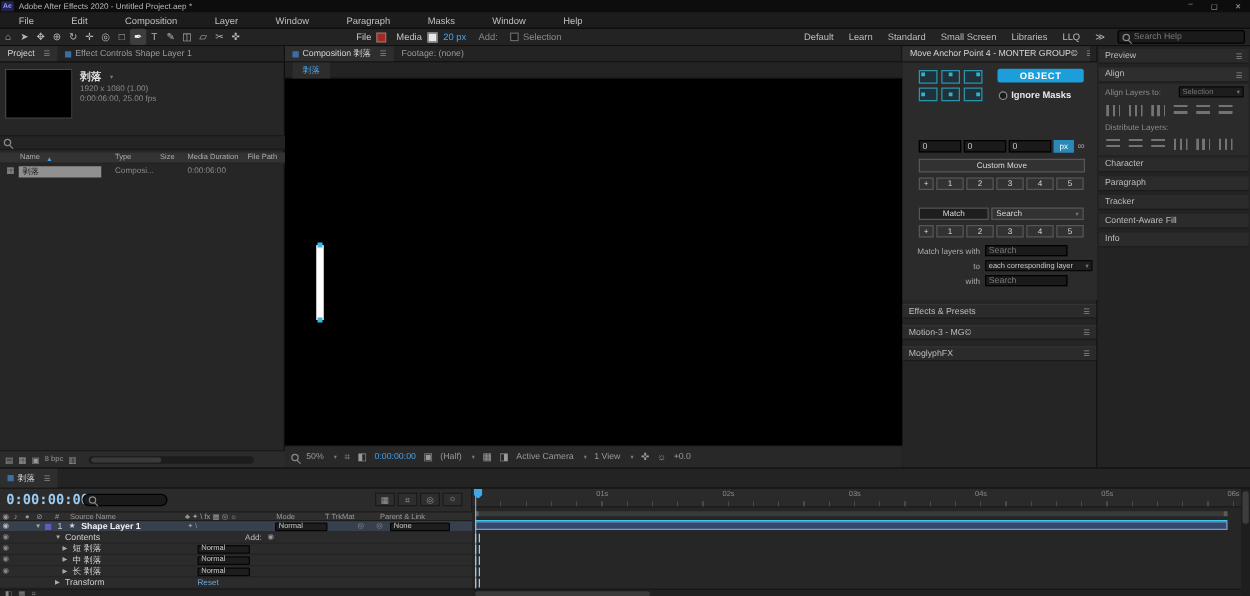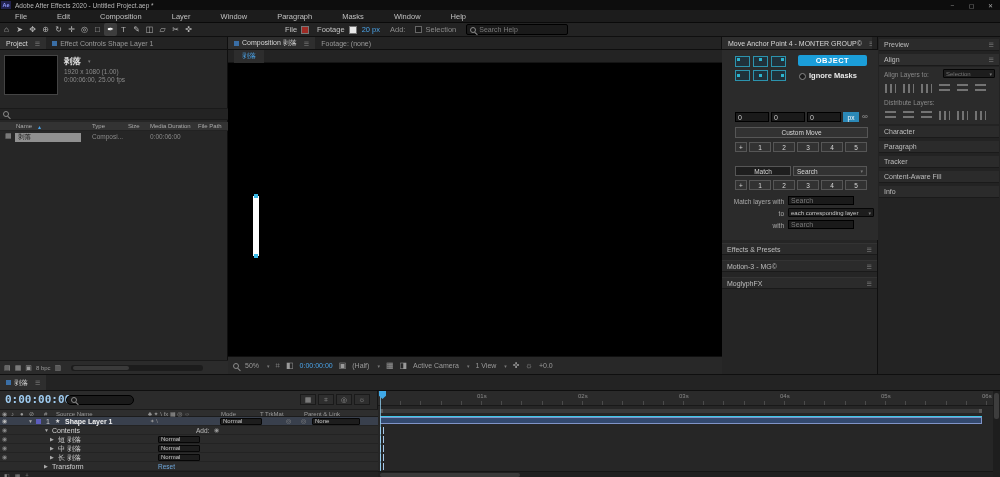--- a/index.html
+++ b/index.html
@@ -145,26 +145,35 @@
     <span class="tool">□</span>
     <span class="tool active">✒</span>
     <span class="tool">T</span>
     <span class="tool">✎</span>
     <span class="tool">◫</span>
     <span class="tool">▱</span>
     <span class="tool">✂</span>
     <span class="tool">✜</span>
     <span style="margin-left:90px">File</span>
     <span class="swatch" style="margin-left:4px;background:#9e2b25"></span>
-    <span style="margin-left:8px">Footage</span>
+    <span style="margin-left:8px">Media</span>
     <span class="swatch" style="margin-left:4px;background:#e8e8e8"></span>
     <span class="blue" style="margin-left:5px">20 px</span>
     <span class="dim" style="margin-left:10px">Add:</span>
     <span class="chk" style="margin-left:10px"></span>
     <span class="dim" style="margin-left:3px">Selection</span>
+    <div id="ws">
+      <i>Default</i>
+      <i>Learn</i>
+      <i>Standard</i>
+      <i>Small Screen</i>
+      <i>Libraries</i>
+      <i>LLQ</i>
+      <i>≫</i>
+    </div>
     <div id="helpbox">
       <span class="mag"></span>
       <span>Search Help</span>
     </div>
   </div>
 
   <div id="left">
     <div class="tabbar">
       <div class="tab on">
         <span>Project</span>

